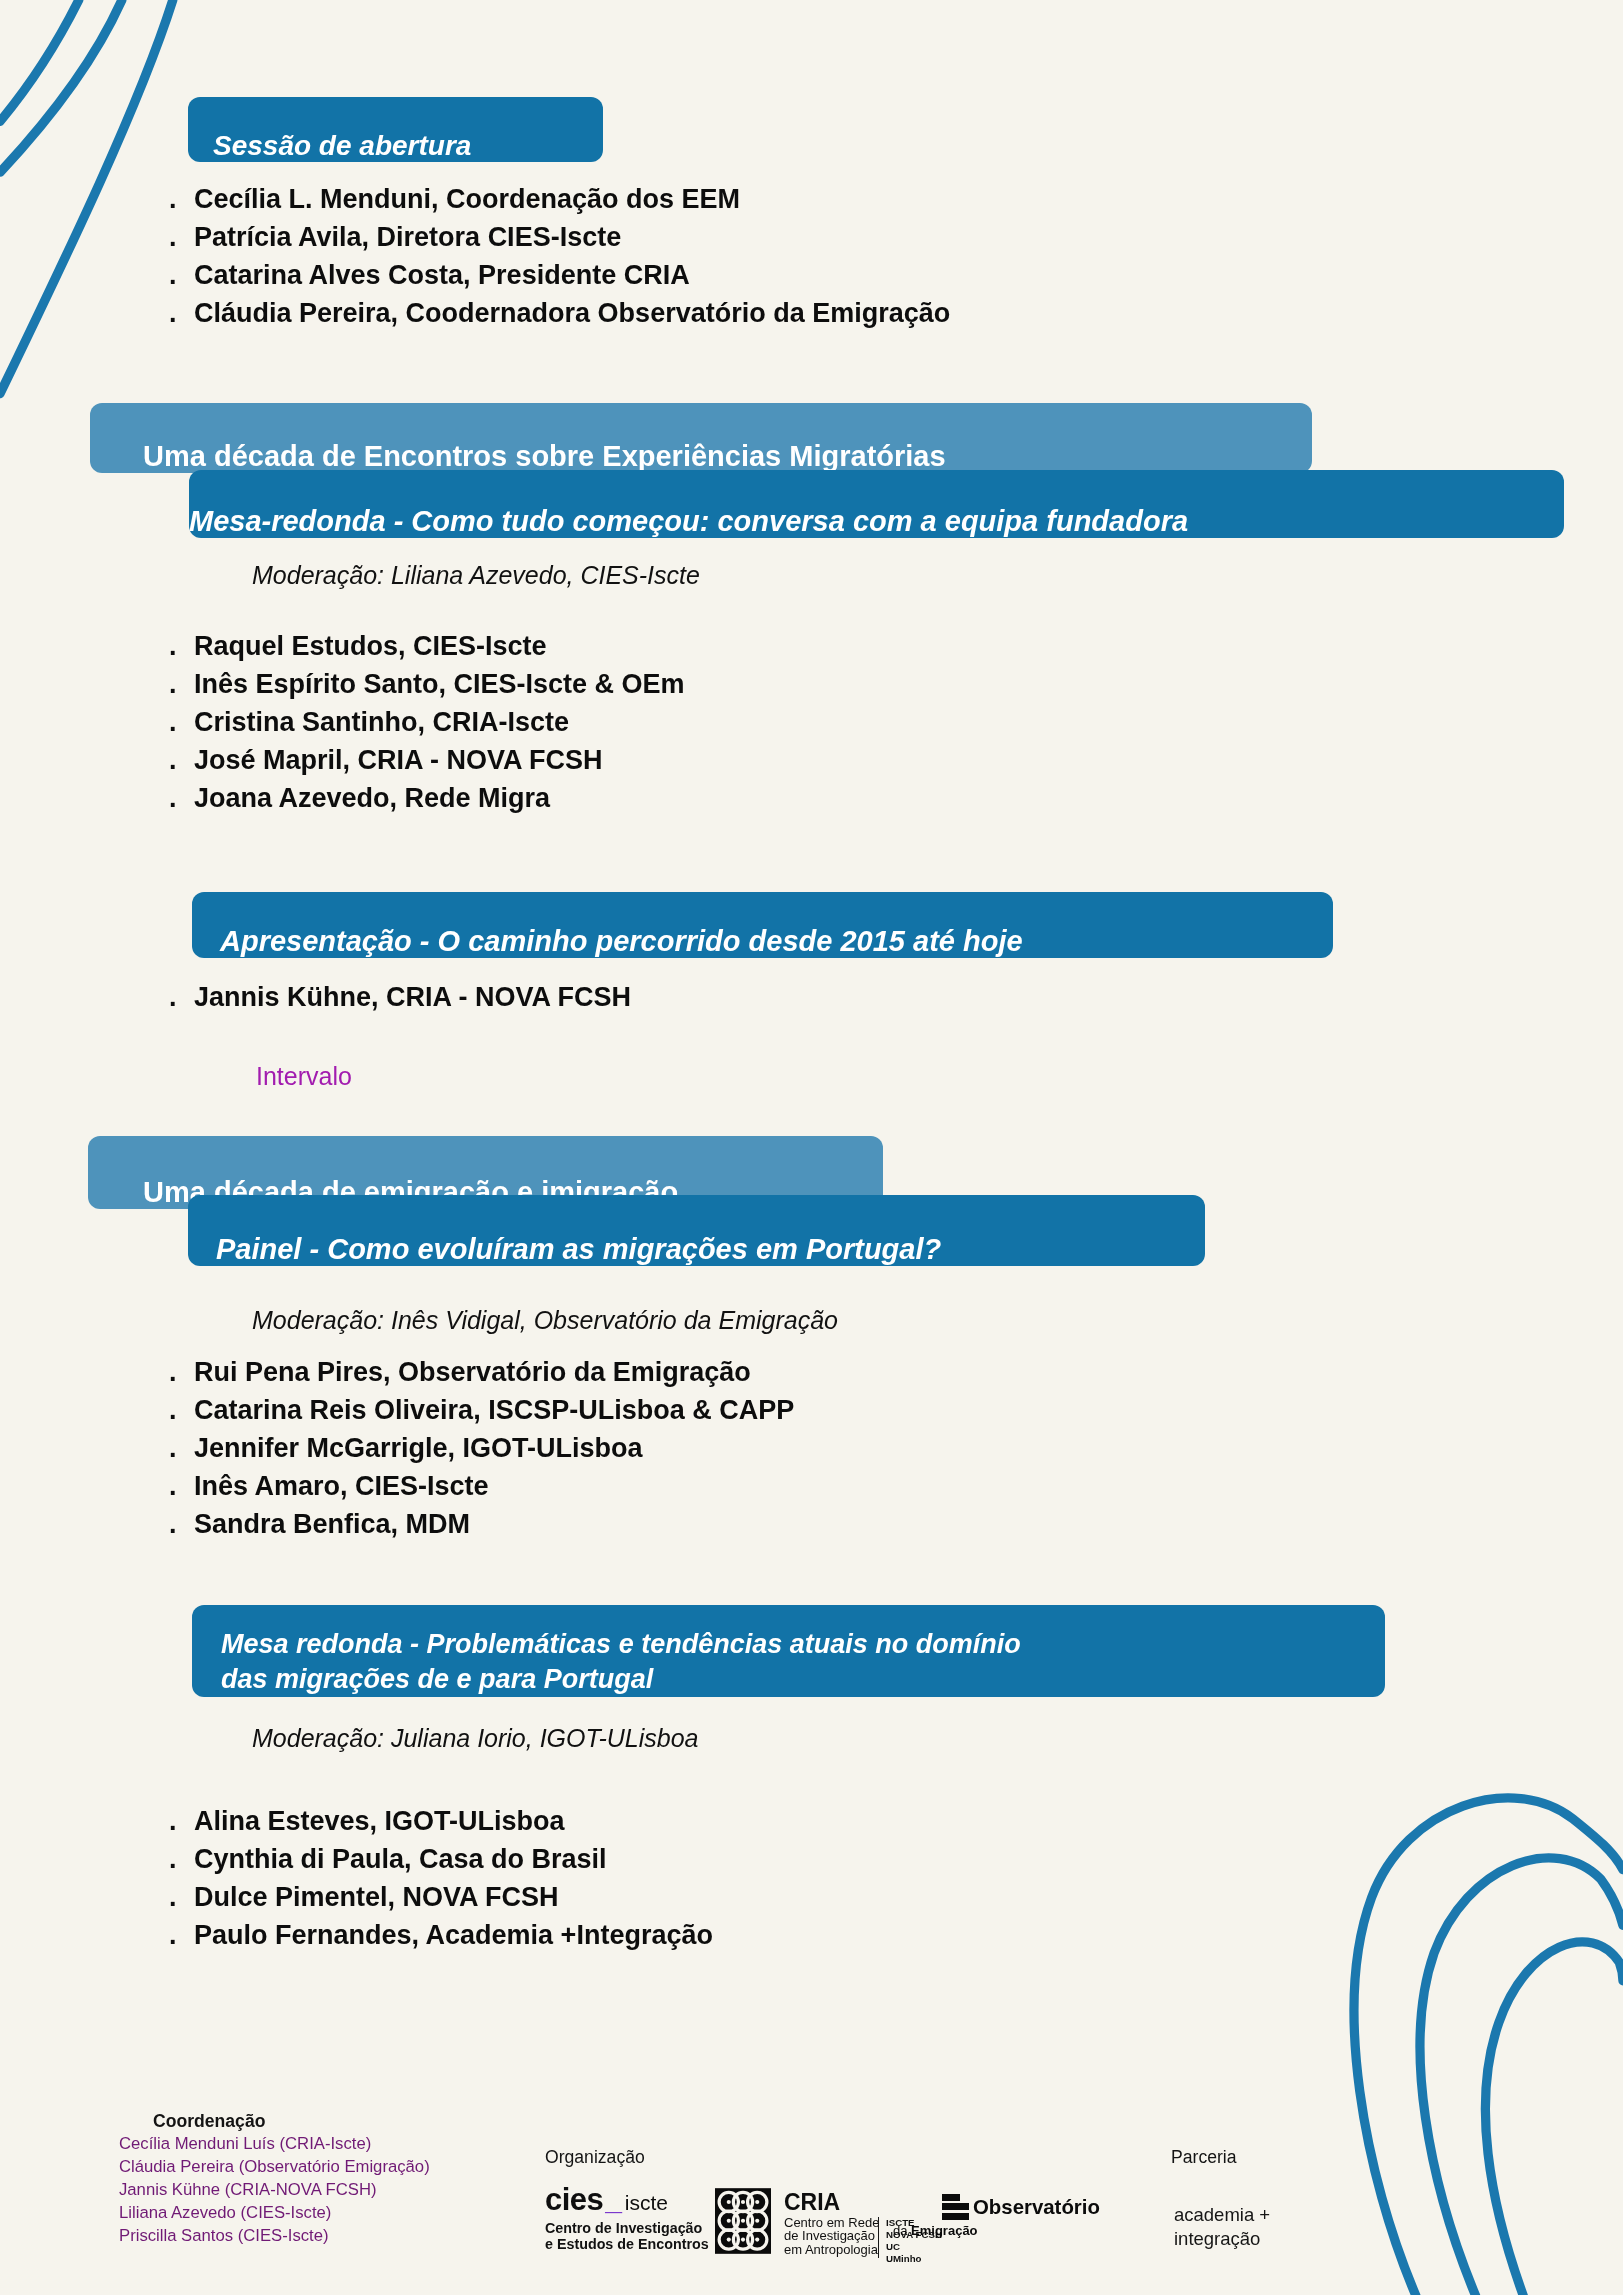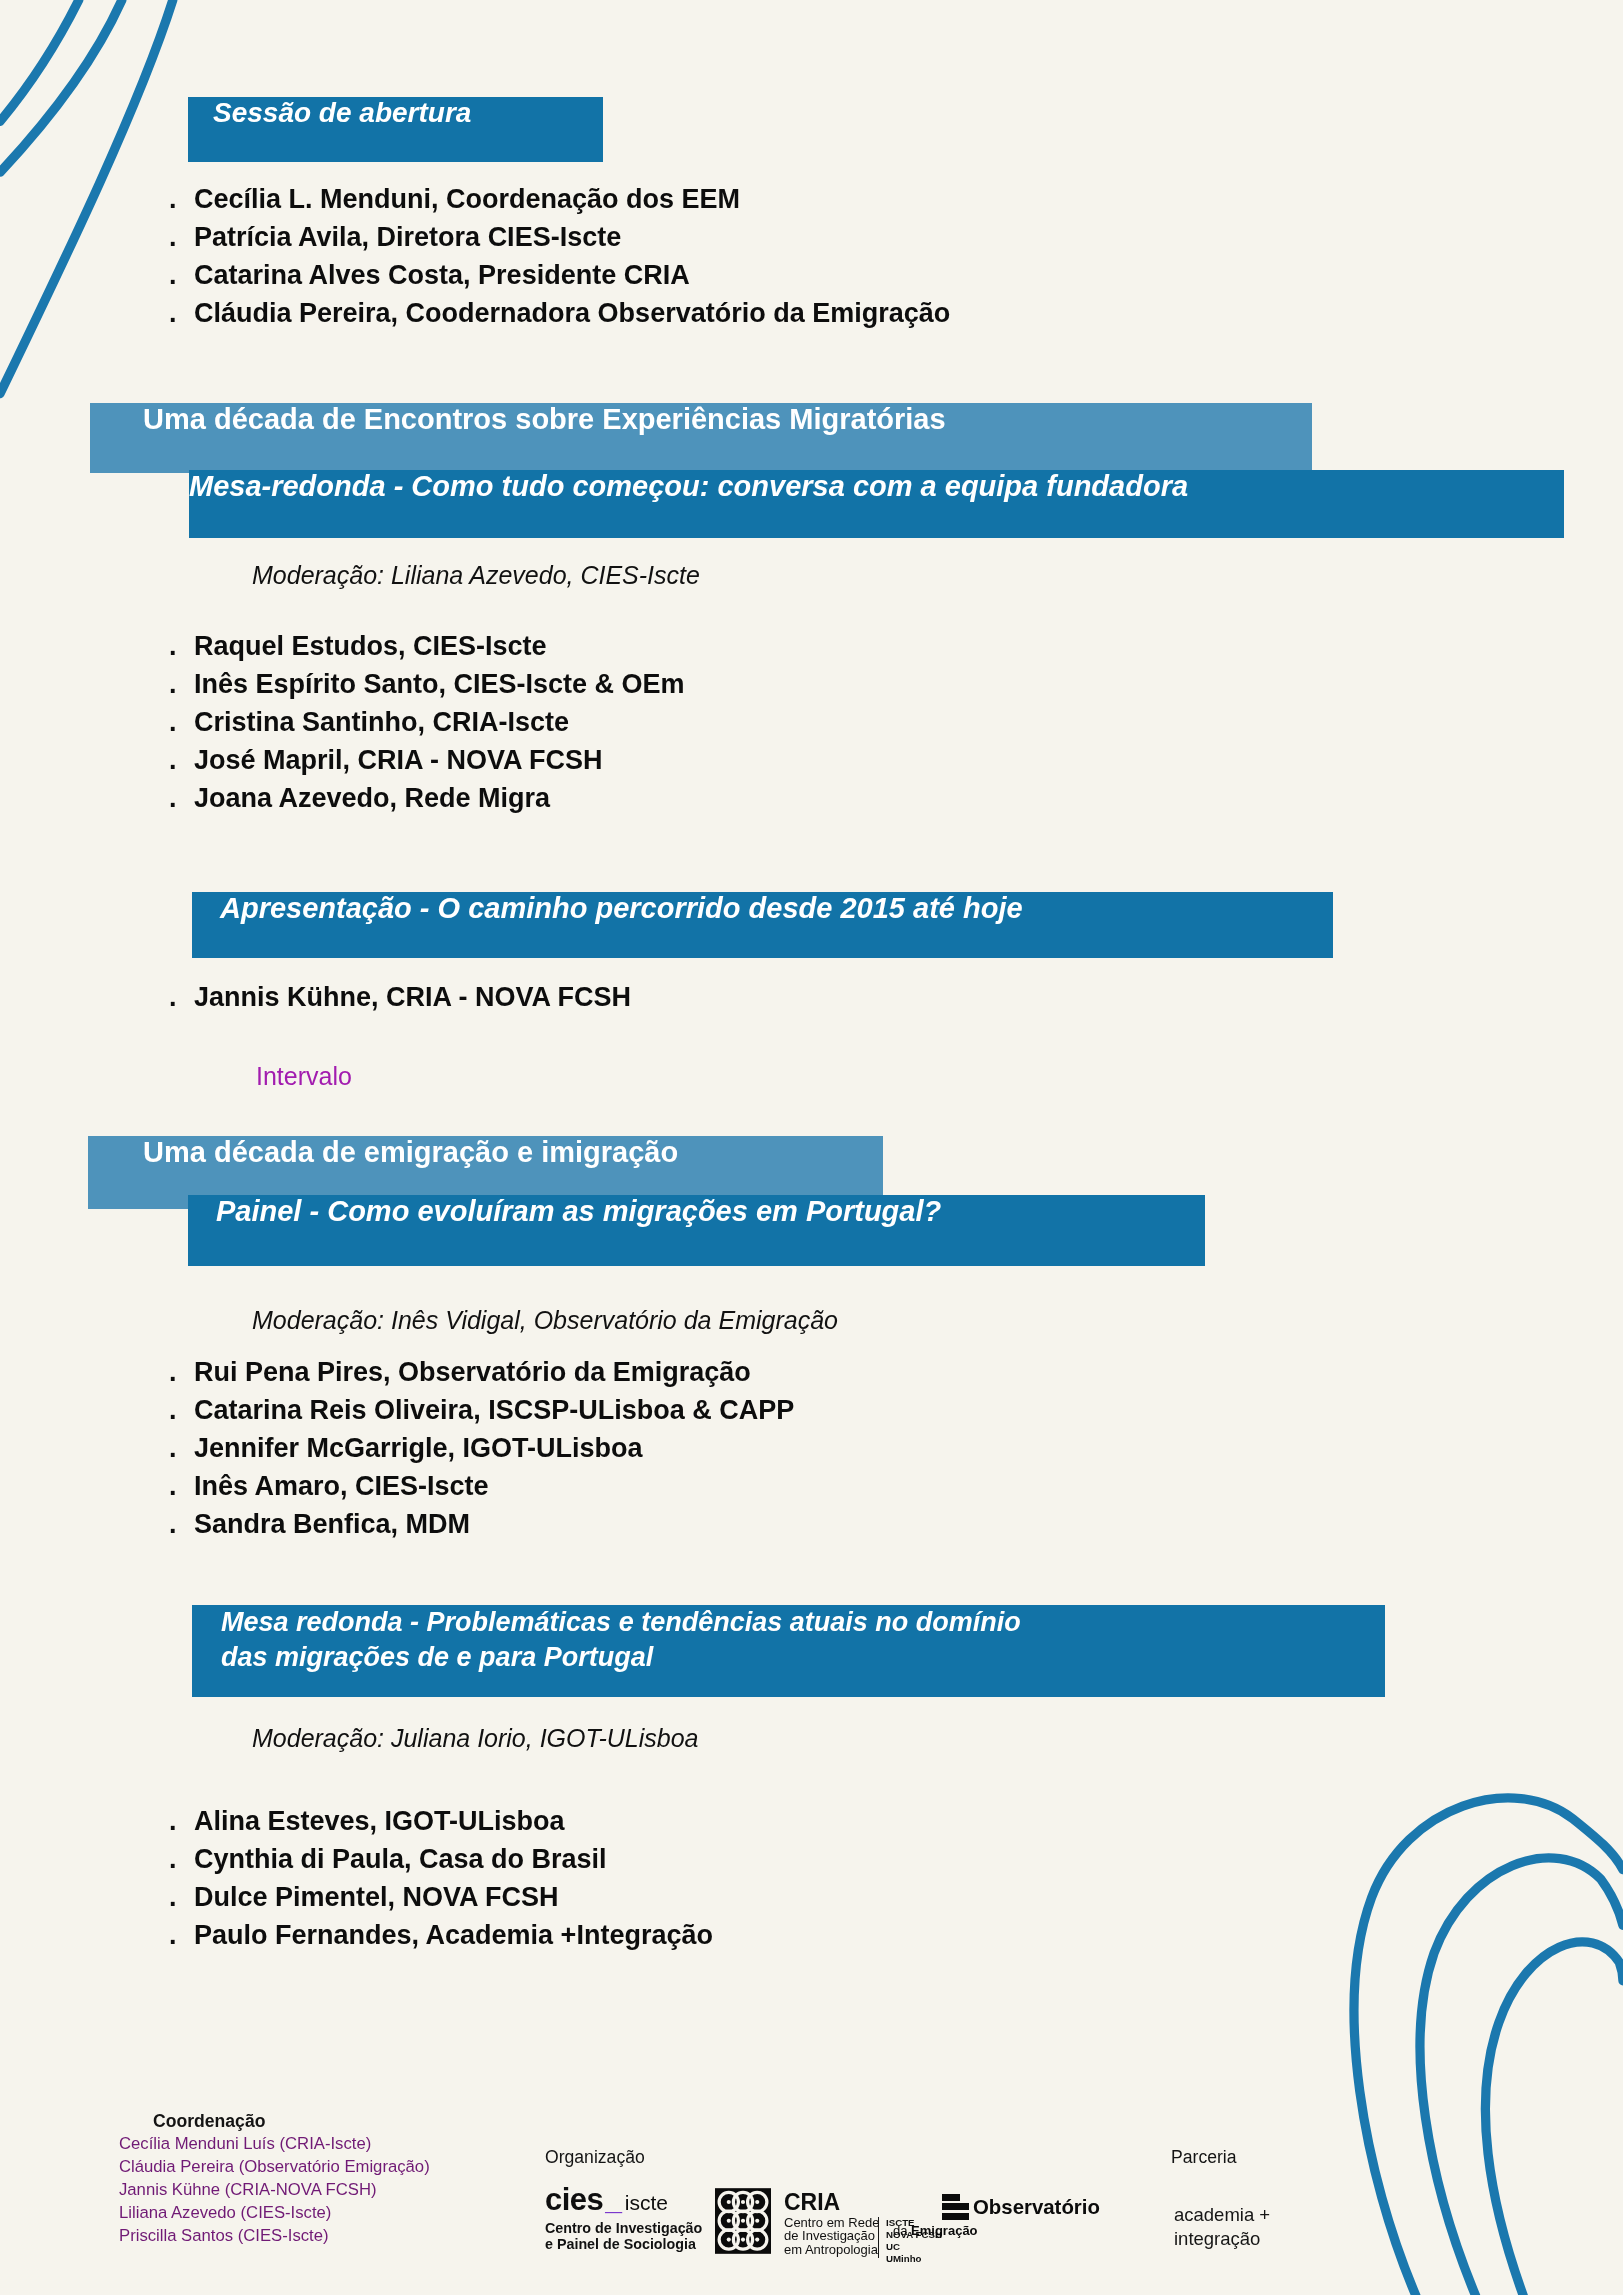--- a/index.html
+++ b/index.html
@@ -4,22 +4,22 @@
 <style>
   html,body{margin:0;padding:0;background:#8a8a8a;}
   .page{
     position:relative;width:1623px;height:2295px;background:#F6F4ED;
     overflow:hidden;font-family:"Liberation Sans",sans-serif;color:#0d0d0d;
   }
   svg.deco{position:absolute;pointer-events:none;}
   #arcs-tl{left:0;top:0;}
   #arcs-br{left:1160px;top:1648px;}
 
-  .banner{position:absolute;display:flex;flex-direction:column;justify-content:flex-start;
-          color:#ffffff;font-weight:bold;box-sizing:border-box;}
+  .banner{position:absolute;display:flex;flex-direction:column;justify-content:flex-end;
+          color:#ffffff;font-weight:bold;box-sizing:border-box;border-radius:12px;}
   .banner.dark{background:#1273A7;font-style:italic;z-index:2;}
   .banner.light{background:#4E93BB;z-index:1;}
   .banner .bline{white-space:nowrap;}
 
   #banner-opening{left:188px;top:97px;width:415px;height:65px;padding-left:25px;font-size:28px;}
   #banner-decade-encontros{left:90px;top:403px;width:1222px;height:70px;padding-left:53px;font-size:29px;}
   #banner-mesa-redonda-1{left:189px;top:470px;width:1375px;height:68px;font-size:29px;}
   #banner-apresentacao{left:192px;top:892px;width:1141px;height:66px;padding-left:28px;font-size:29px;}
   #banner-decade-emigracao{left:88px;top:1136px;width:795px;height:73px;padding-left:55px;font-size:29px;}
   #banner-painel{left:188px;top:1195px;width:1017px;height:71px;padding-left:28px;font-size:29px;}
@@ -172,21 +172,21 @@
     <div>Priscilla Santos (CIES-Iscte)</div>
   </div>
 
   <div id="organization-label" class="ftitle">Organização</div>
 
   <div id="cies-logo">
     <span class="mark">cies</span><span class="uscore">_</span><span class="suffix">iscte</span>
   </div>
   <div id="cies-subtitle">
     <div>Centro de Investigação</div>
-    <div>e Painel de Sociologia</div>
+    <div>e Estudos de Encontros</div>
   </div>
 
   <svg id="cria-icon" width="56" height="66" viewBox="0 0 122 143">
     <rect x="0" y="0" width="122" height="143" fill="#0b0b0b"></rect>
     <g fill="none" stroke="#F6F4ED" stroke-width="7">
       <circle cx="30" cy="30" r="21"></circle>
         <circle cx="61" cy="30" r="21"></circle>
         <circle cx="92" cy="30" r="21"></circle>
       <circle cx="30" cy="71" r="21"></circle>
         <circle cx="61" cy="71" r="21"></circle>

